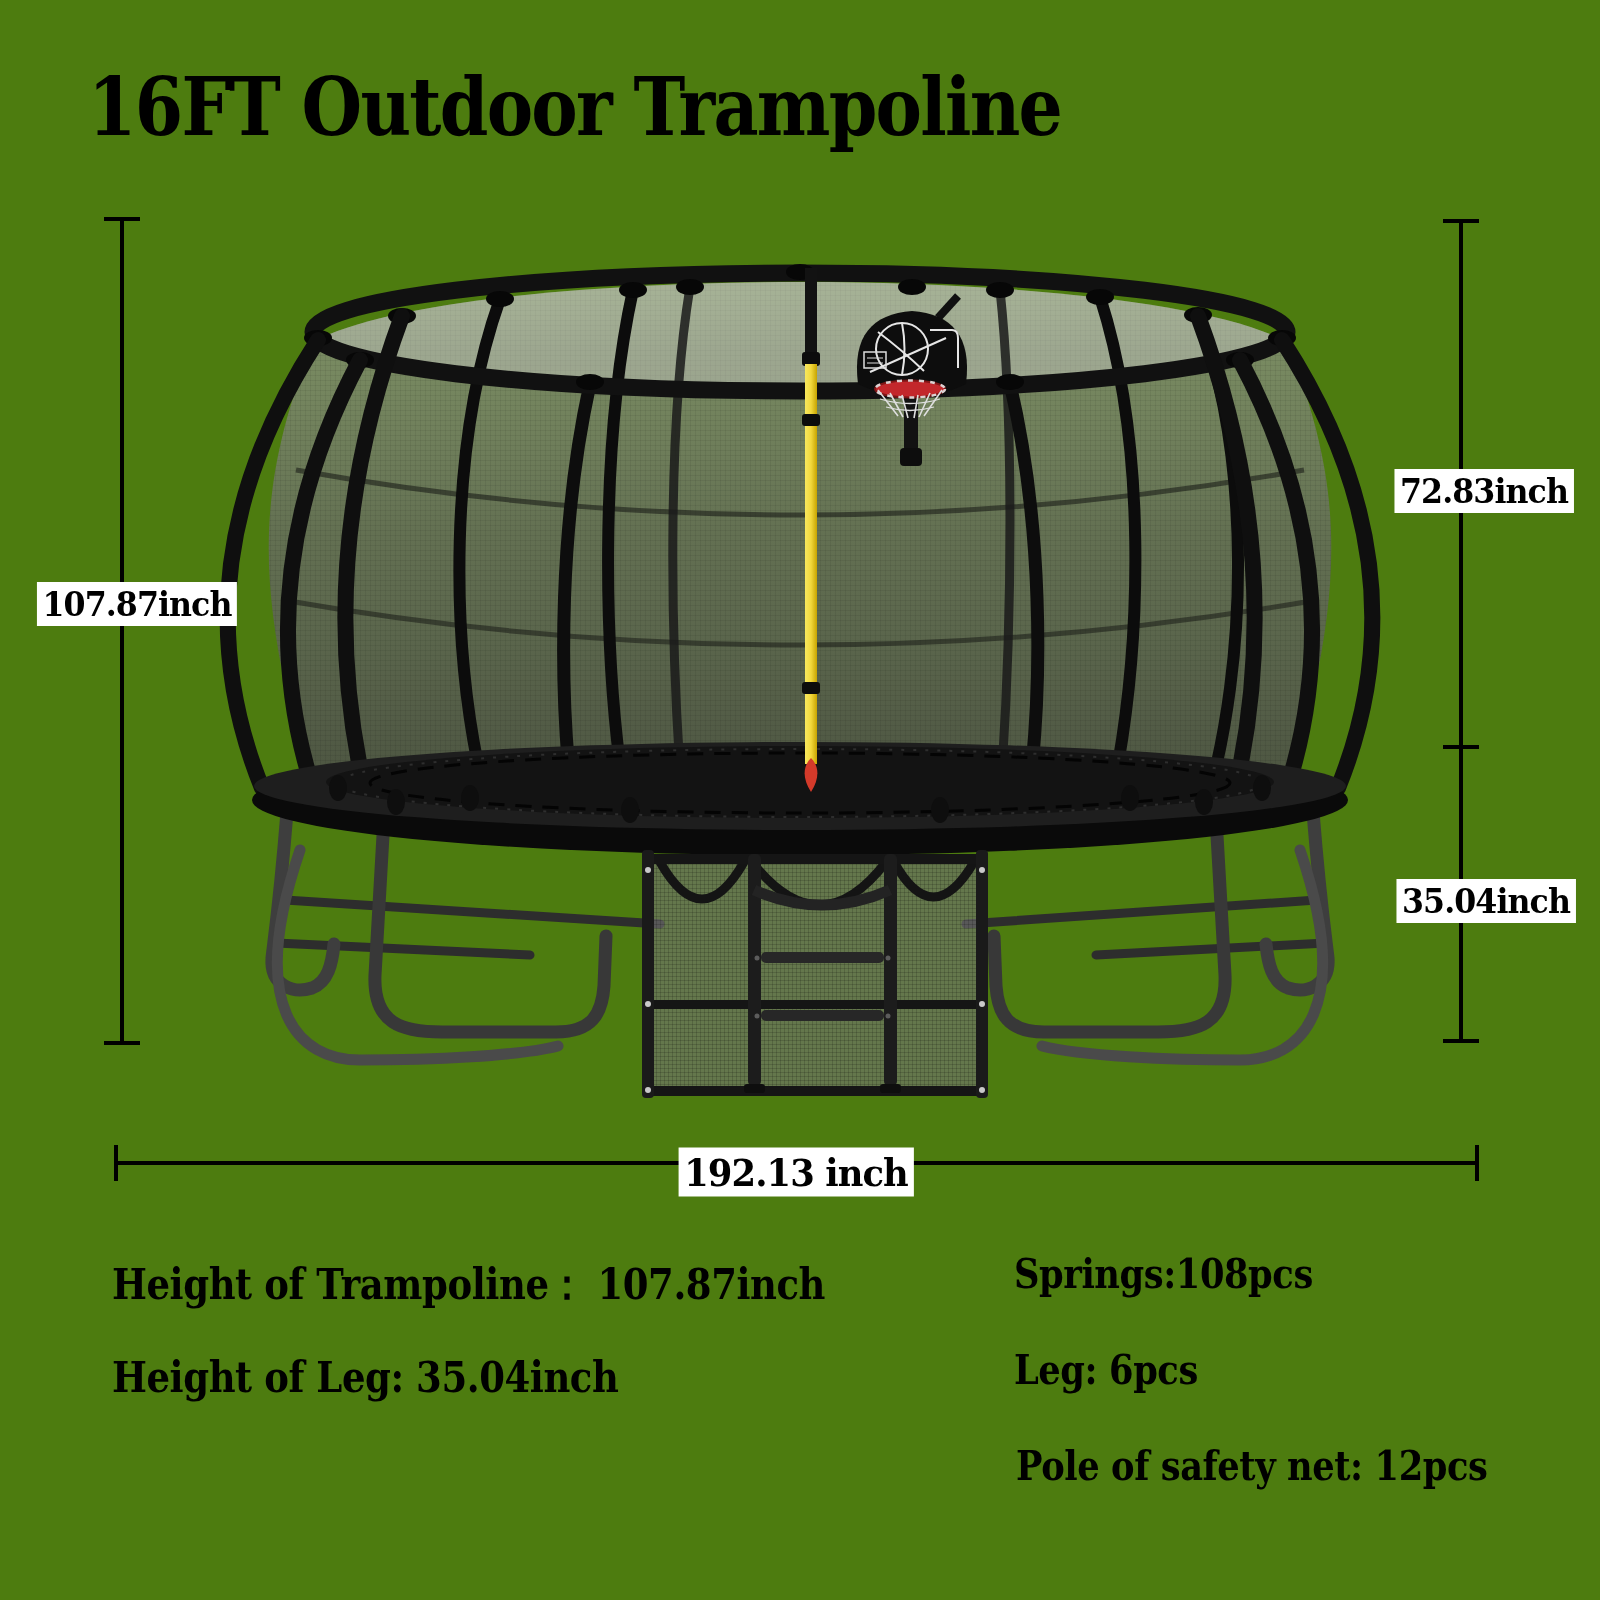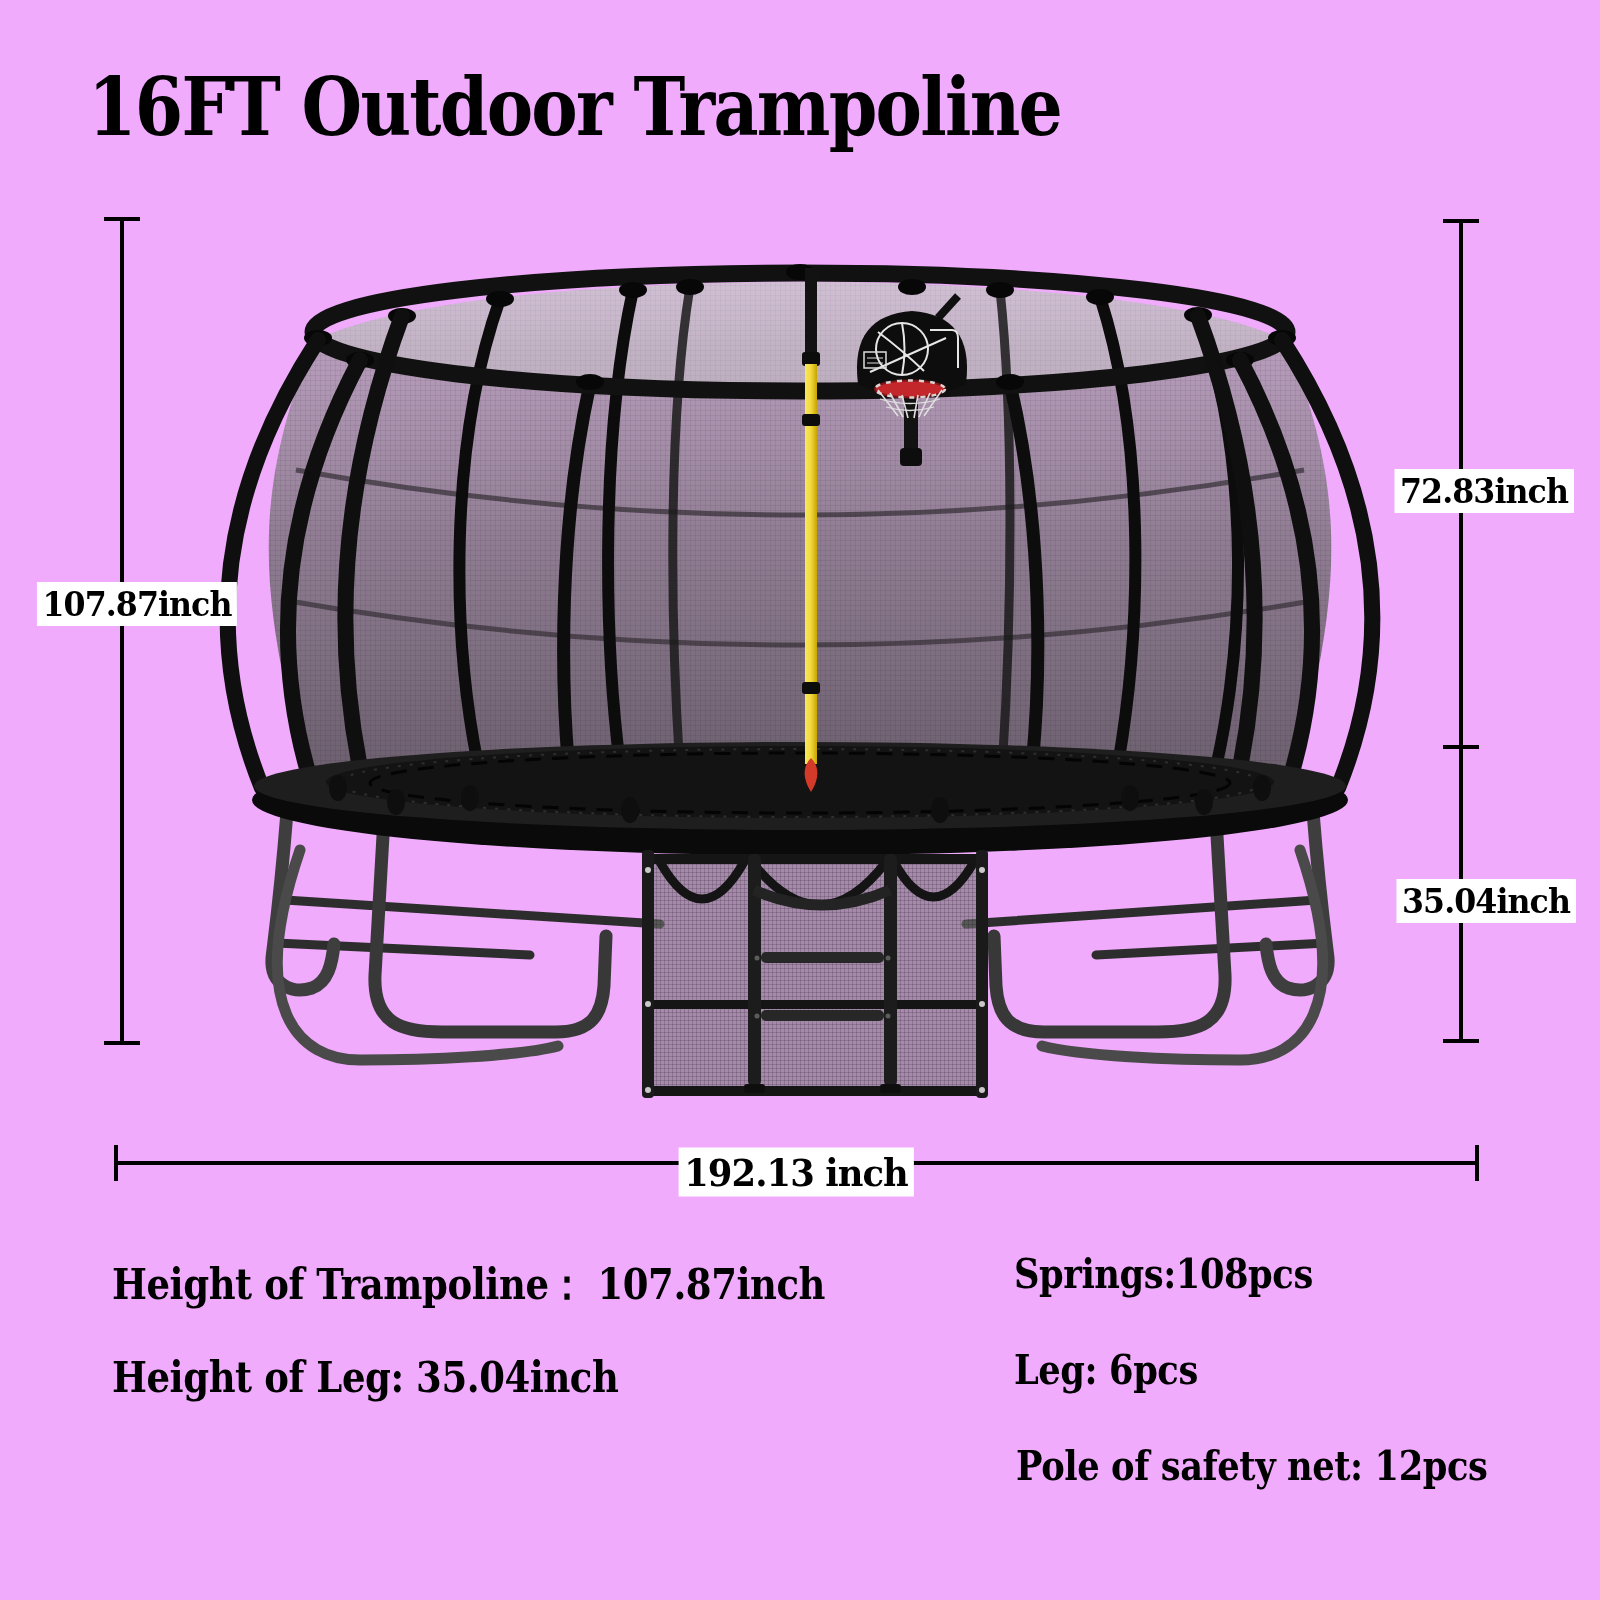--- a/index.html
+++ b/index.html
@@ -1,17 +1,17 @@
 <!DOCTYPE html>
 <html><head>
 <meta charset="utf-8">
 <style>
   html,body { margin:0; padding:0; background:#ffffff; }
   .canvas {
-    position:relative; width:1600px; height:1600px; background:#f0abfc;
+    position:relative; width:1600px; height:1600px; background:#4d7c0f;
     font-family:"DejaVu Serif","Liberation Serif",serif; color:#000; overflow:hidden;
   }
   .diagram-svg { position:absolute; left:0; top:0; width:1600px; height:1600px; }
   .page-title {
     position:absolute; left:88px; top:60px; font-size:80px; font-weight:700;
     letter-spacing:-2px; transform:scaleX(.87); transform-origin:left top; white-space:nowrap;
   }
   .dim-label {
     position:absolute; font-weight:700; font-size:34px; letter-spacing:-1px;
     background:#ffffff; padding:2px 6px; white-space:nowrap;

